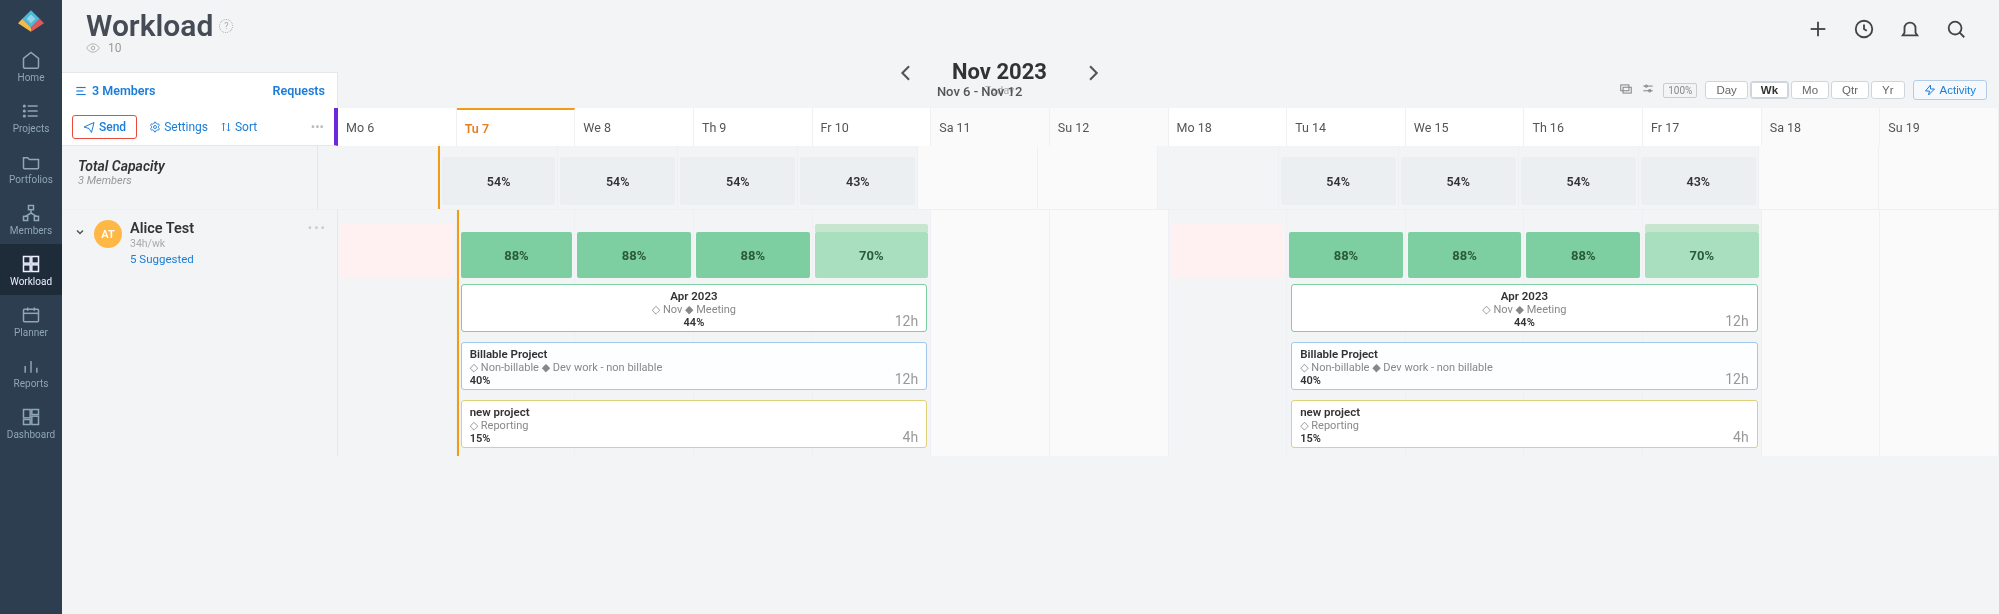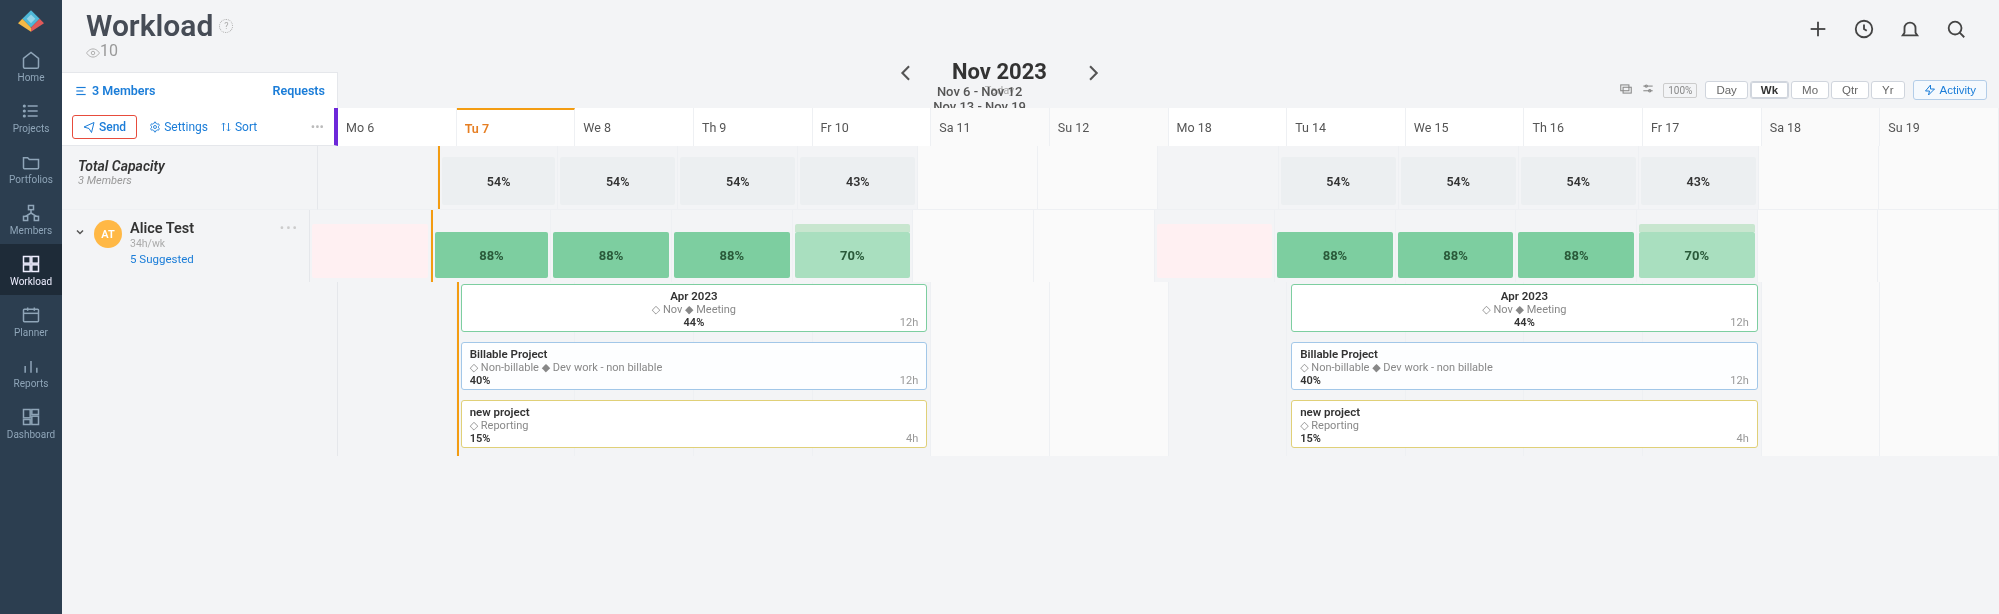--- a/index.html
+++ b/index.html
@@ -16,21 +16,21 @@
 
 
 .main { margin-left: 62px; height: 100%; display: flex; flex-direction: column; }
 
 
 .header { display: flex; align-items: flex-start; padding: 8px 24px 4px 24px; background: #f3f4f6; height: 72px; }
 .title-block { flex: 0 0 auto; }
 .title-row { display: flex; align-items: center; gap: 6px; }
 .title { font-size: 30px; font-weight: 600; color: #464c56; }
 .title-help { width: 14px; height: 14px; border: 1px dotted #aaa; border-radius: 50%; display: flex; align-items: center; justify-content: center; font-size: 9px; color: #aaa; }
-.subtitle { display: flex; align-items: flex-end; gap: 0; color: #999; font-size: 16px; margin-top: -2px; }
+.subtitle { display: flex; align-items: flex-end; gap: 8px; color: #999; font-size: 12px; margin-top: -2px; }
 .subtitle svg { width: 14px; height: 14px; }
 .date-center { position: absolute; left: 50%; transform: translateX(-50%); display: flex; align-items: center; gap: 36px; top: 52px; }
 .date-arrow { cursor: pointer; color: #555; }
 .date-arrow svg { width: 20px; height: 20px; }
 .date-title-block { text-align: center; margin-top: 7px; }
 .date-title { font-size: 22px; font-weight: 700; color: #333; }
 .date-sub { font-size: 11px; color: #aaa; }
 .header-icons { margin-left: auto; display: flex; gap: 24px; align-items: center; padding-top: 10px; padding-right: 8px; }
 .header-icons .hi { cursor: pointer; color: #444; }
 .header-icons svg { width: 22px; height: 22px; }
@@ -62,39 +62,39 @@
 .day-header.weekend { background: #fafafa; }
 .capacity-left { width: 256px; padding: 12px 16px; font-style: italic; }
 .capacity-title { font-size: 14px; font-weight: 600; color: #333; }
 .capacity-sub { font-size: 11px; color: #999; }
 
 .day-cell { border-right: 1px solid #eef0f3; position: relative; height: 100%; }
 .day-cell.weekend { background: #fafafa; }
 .day-cell.today-line { border-left: 2px solid #f39c12; }
 
 .capacity-bar { position: absolute; left: 2px; right: 2px; bottom: 4px; height: 48px; background: #eceff1; display: flex; align-items: center; justify-content: center; font-size: 12.5px; font-weight: 600; color: #333; border-radius: 2px; }
-.member-left { width: 248px; padding: 10px 12px; display: flex; align-items: flex-start; gap: 8px; position: relative; }
+.member-left { width: 276px; padding: 10px 12px; display: flex; align-items: flex-start; gap: 8px; position: relative; }
 .member-chevron { cursor: pointer; color: #555; padding-top: 6px; }
 .member-avatar { width: 28px; height: 28px; border-radius: 50%; background: #ffb845; color: #fff; display: flex; align-items: center; justify-content: center; font-size: 11px; font-weight: 600; }
 .member-info { display: flex; flex-direction: column; }
 .member-name { font-size: 14.5px; font-weight: 600; color: #333; }
 .member-hours { font-size: 10.5px; color: #aaa; }
 .member-suggested { font-size: 11.5px; color: #1b7dd8; cursor: pointer; margin-top: 2px; }
 .member-more { position: absolute; right: 10px; top: 10px; color: #ccc; cursor: pointer; letter-spacing: 2px; }
 
 .util-bar { position: absolute; left: 2px; right: 2px; top: 22px; bottom: 4px; background: #7dcea0; display: flex; align-items: center; justify-content: center; font-size: 13px; font-weight: 700; color: #2a5a3a; border-radius: 2px; }
 .util-bar.lighter { background: #a9dfbf; }
 .util-hint { position: absolute; left: 2px; right: 2px; top: 14px; height: 8px; background: #c8e6cf; border-radius: 2px 2px 0 0; }
 .util-pink { position: absolute; left: 2px; right: 2px; top: 14px; bottom: 4px; background: #fff0f2; border-radius: 2px; }
 
 .task-block { margin: 2px 4px 8px 4px; border: 1px solid; border-radius: 3px; padding: 4px 8px 2px 8px; font-size: 11.5px; position: relative; min-height: 44px; }
 .task-title { font-weight: 600; color: #333; }
 .task-meta { color: #888; font-size: 11px; }
 .task-pct { font-weight: 600; font-size: 11px; color: #333; }
-.task-hours { position: absolute; right: 8px; bottom: 2px; color: #999; font-size: 11px; }
+.task-hours { position: absolute; right: 8px; bottom: 2px; color: #999; font-size: 14px; }
 .task-green { border-color: #7dcea0; background: #fff; text-align: center; }
 .task-blue { border-color: #a2c7e8; background: #fdfeff; }
 .task-yellow { border-color: #e0d078; background: #fff; }
 
 .cols { display: grid; grid-template-columns: repeat(14, 1fr); position: relative; height: 100%; }
 
 .period-labels { display: flex; height: 30px; align-items: center; }
 .period-label-cell { font-size: 13px; color: #555; font-weight: 500; padding-left: 10px; flex: 1; }
 .task-row { min-height: 56px; position: relative; }
 
@@ -255,21 +255,20 @@
             <line x1="4" y1="18" x2="20" y2="18"></line>
           </svg>
         <span>3 Members</span>
       </span>
       <span class="link-blue">Requests</span>
     </div>
     <div class="toolbar-right">
       <div style="position:relative; flex:1;">
         <div class="period-labels" style="position:absolute; left:0; right:0; top:-6px;flex-direction:column;">
           <div class="period-label-cell">Nov 6 - Nov 12</div>
-          <div class="period-label-cell">Nov 13 - Nov 19</div>
         </div>
       </div>
       <span class="mini-icon"><svg width="14" height="14" viewBox="0 0 24 24" fill="none" stroke="currentColor" stroke-width="1.8">
             <rect x="3" y="5" width="14" height="10"></rect>
             <rect x="7" y="9" width="14" height="10"></rect>
           </svg></span>
       <span class="mini-icon"><svg width="14" height="14" viewBox="0 0 24 24" fill="none" stroke="currentColor" stroke-width="1.8">
             <line x1="4" y1="7" x2="20" y2="7"></line>
             <circle cx="9" cy="7" r="2"></circle>
             <line x1="4" y1="15" x2="20" y2="15"></line>

